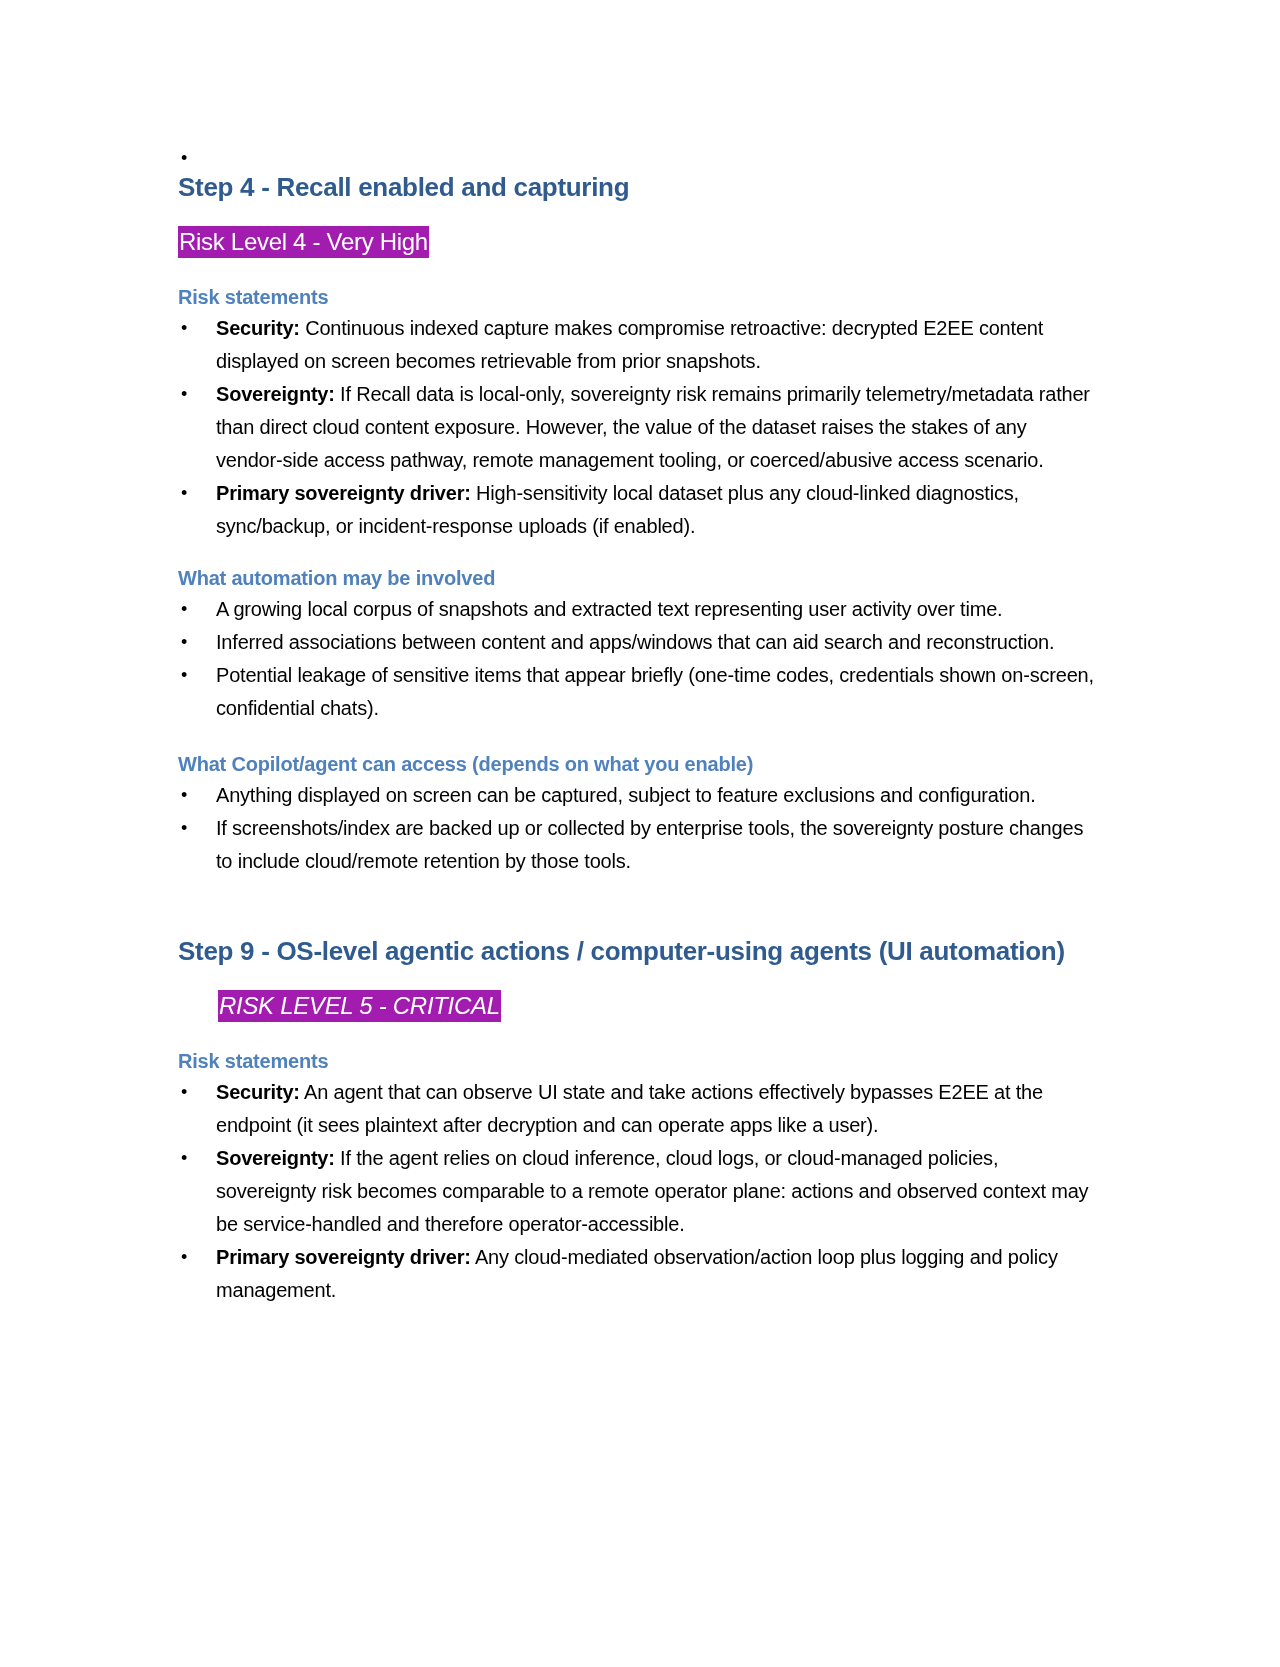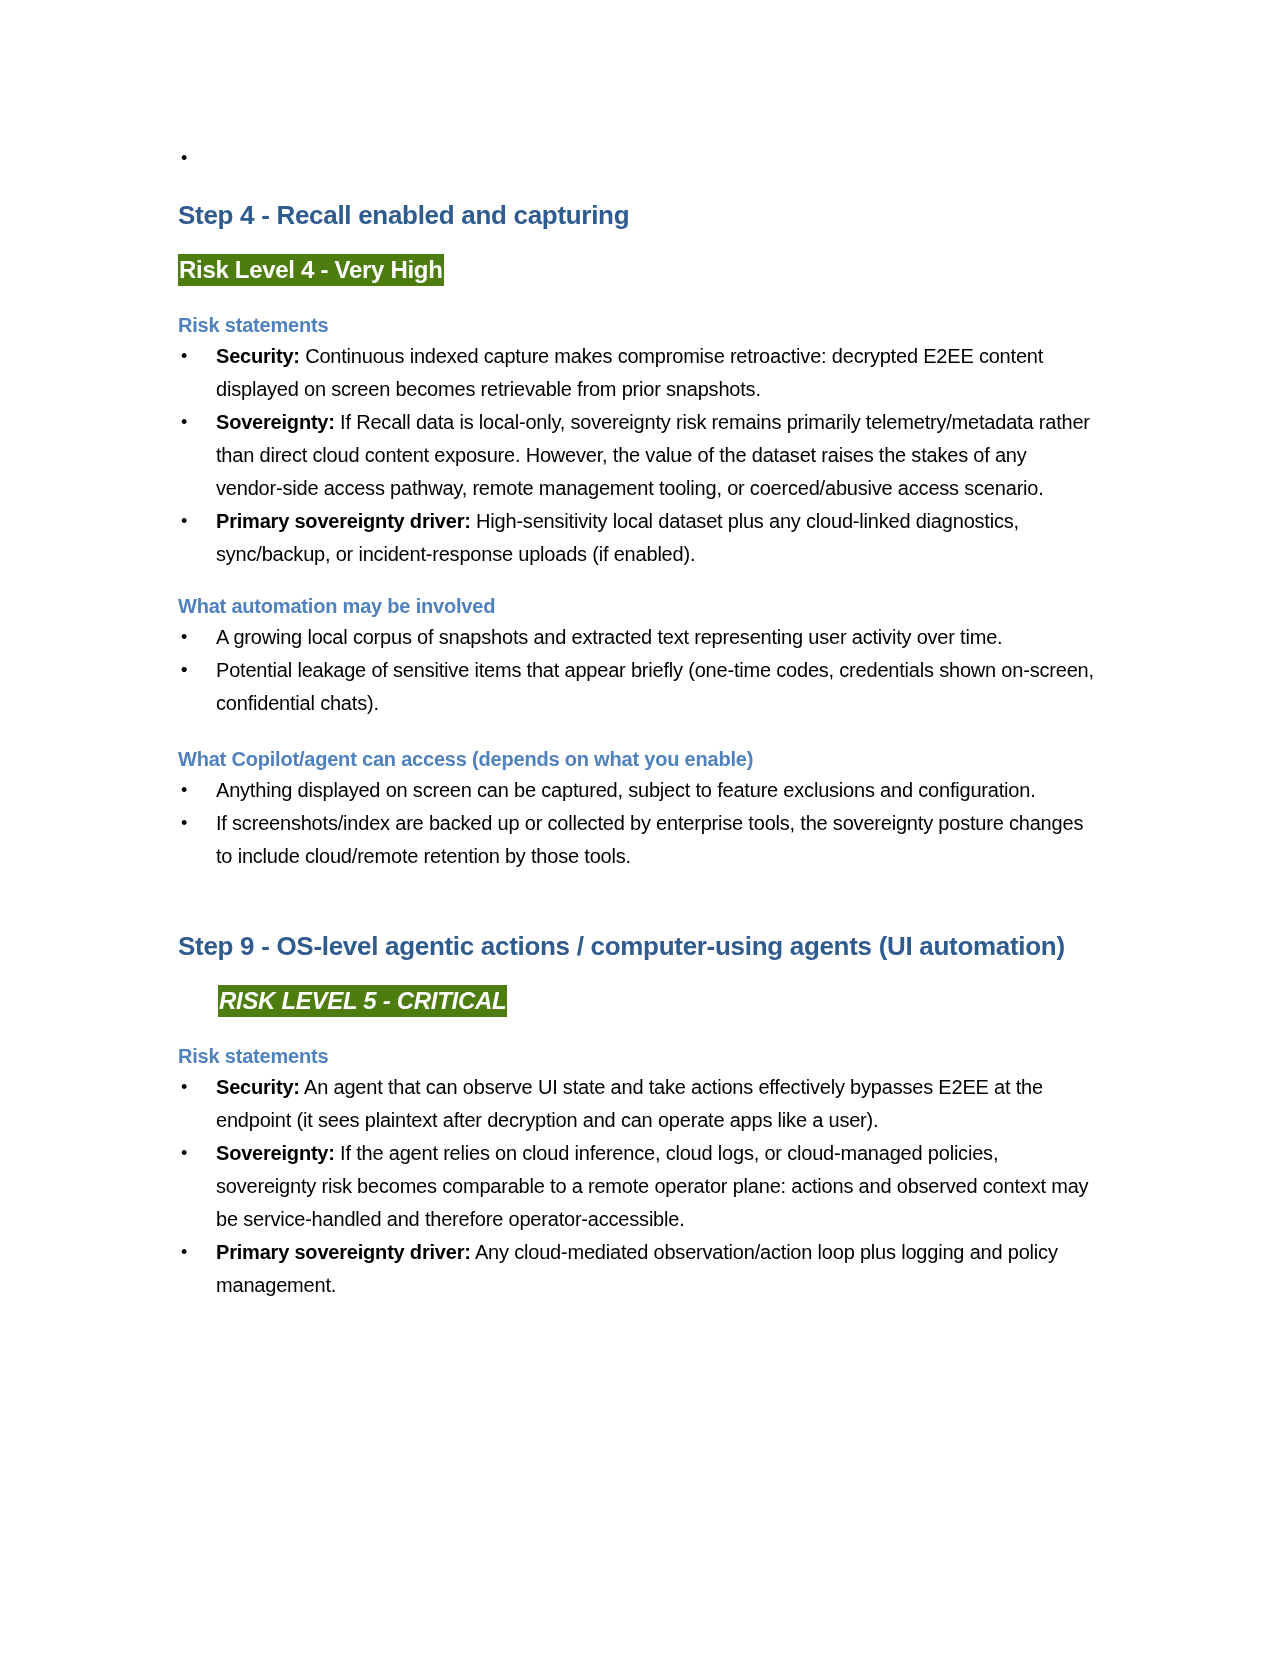--- a/index.html
+++ b/index.html
@@ -40,25 +40,25 @@
     h2.step {
       margin: 0;
       font-size: 26px;
       line-height: 34px;
       font-weight: bold;
       color: #2f5b8f;
       letter-spacing: -0.3px;
     }
     .badge {
       display: inline-block;
-      background: #4d7c0f;
+      background: #a21caf;
       color: #ffffff;
       font-size: 24px;
       line-height: 32px;
-      font-weight: bold;
+      font-weight: normal;
       padding: 0 1px;
       letter-spacing: -0.3px;
     }
     .badge.italic { font-style: italic; }
     h3.sub {
       margin: 0;
       font-size: 20px;
       line-height: 30px;
       font-weight: bold;
       color: #4f81bd;
@@ -70,21 +70,21 @@
 
 <div class="page">
 
   <ul class="blist">
     <li>
       <span class="bullet">•</span>
     </li>
   </ul>
 
   <section>
-    <h2 class="step" style="margin-top:56px;">Step 4 - Recall enabled and capturing</h2>
+    <h2 class="step" style="margin-top:28px;">Step 4 - Recall enabled and capturing</h2>
 
     <div style="margin-top:22px;">
       <span class="badge">Risk Level 4 - Very High</span>
     </div>
 
     <h3 class="sub" style="margin-top:24px;">Risk statements</h3>
     <ul class="blist">
       <li>
         <span class="bullet">•</span>
         <span class="lead">Security:</span><span> Continuous indexed capture makes compromise retroactive: decrypted E2EE content displayed on screen becomes retrievable from prior snapshots.</span>
@@ -100,20 +100,21 @@
     </ul>
 
     <h3 class="sub" style="margin-top:20px;">What automation may be involved</h3>
     <ul class="blist">
       <li>
         <span class="bullet">•</span>
         <span>A growing local corpus of snapshots and extracted text representing user activity over time.</span>
       </li>
       <li>
         <span class="bullet">•</span>
+        <span>Inferred associations between content and apps/windows that can aid search and reconstruction.</span>
       </li>
       <li>
         <span class="bullet">•</span>
         <span>Potential leakage of sensitive items that appear briefly (one-time codes, credentials shown on-screen, confidential chats).</span>
       </li>
     </ul>
 
     <h3 class="sub" style="margin-top:24px;">What Copilot/agent can access (depends on what you enable)</h3>
     <ul class="blist">
       <li>

